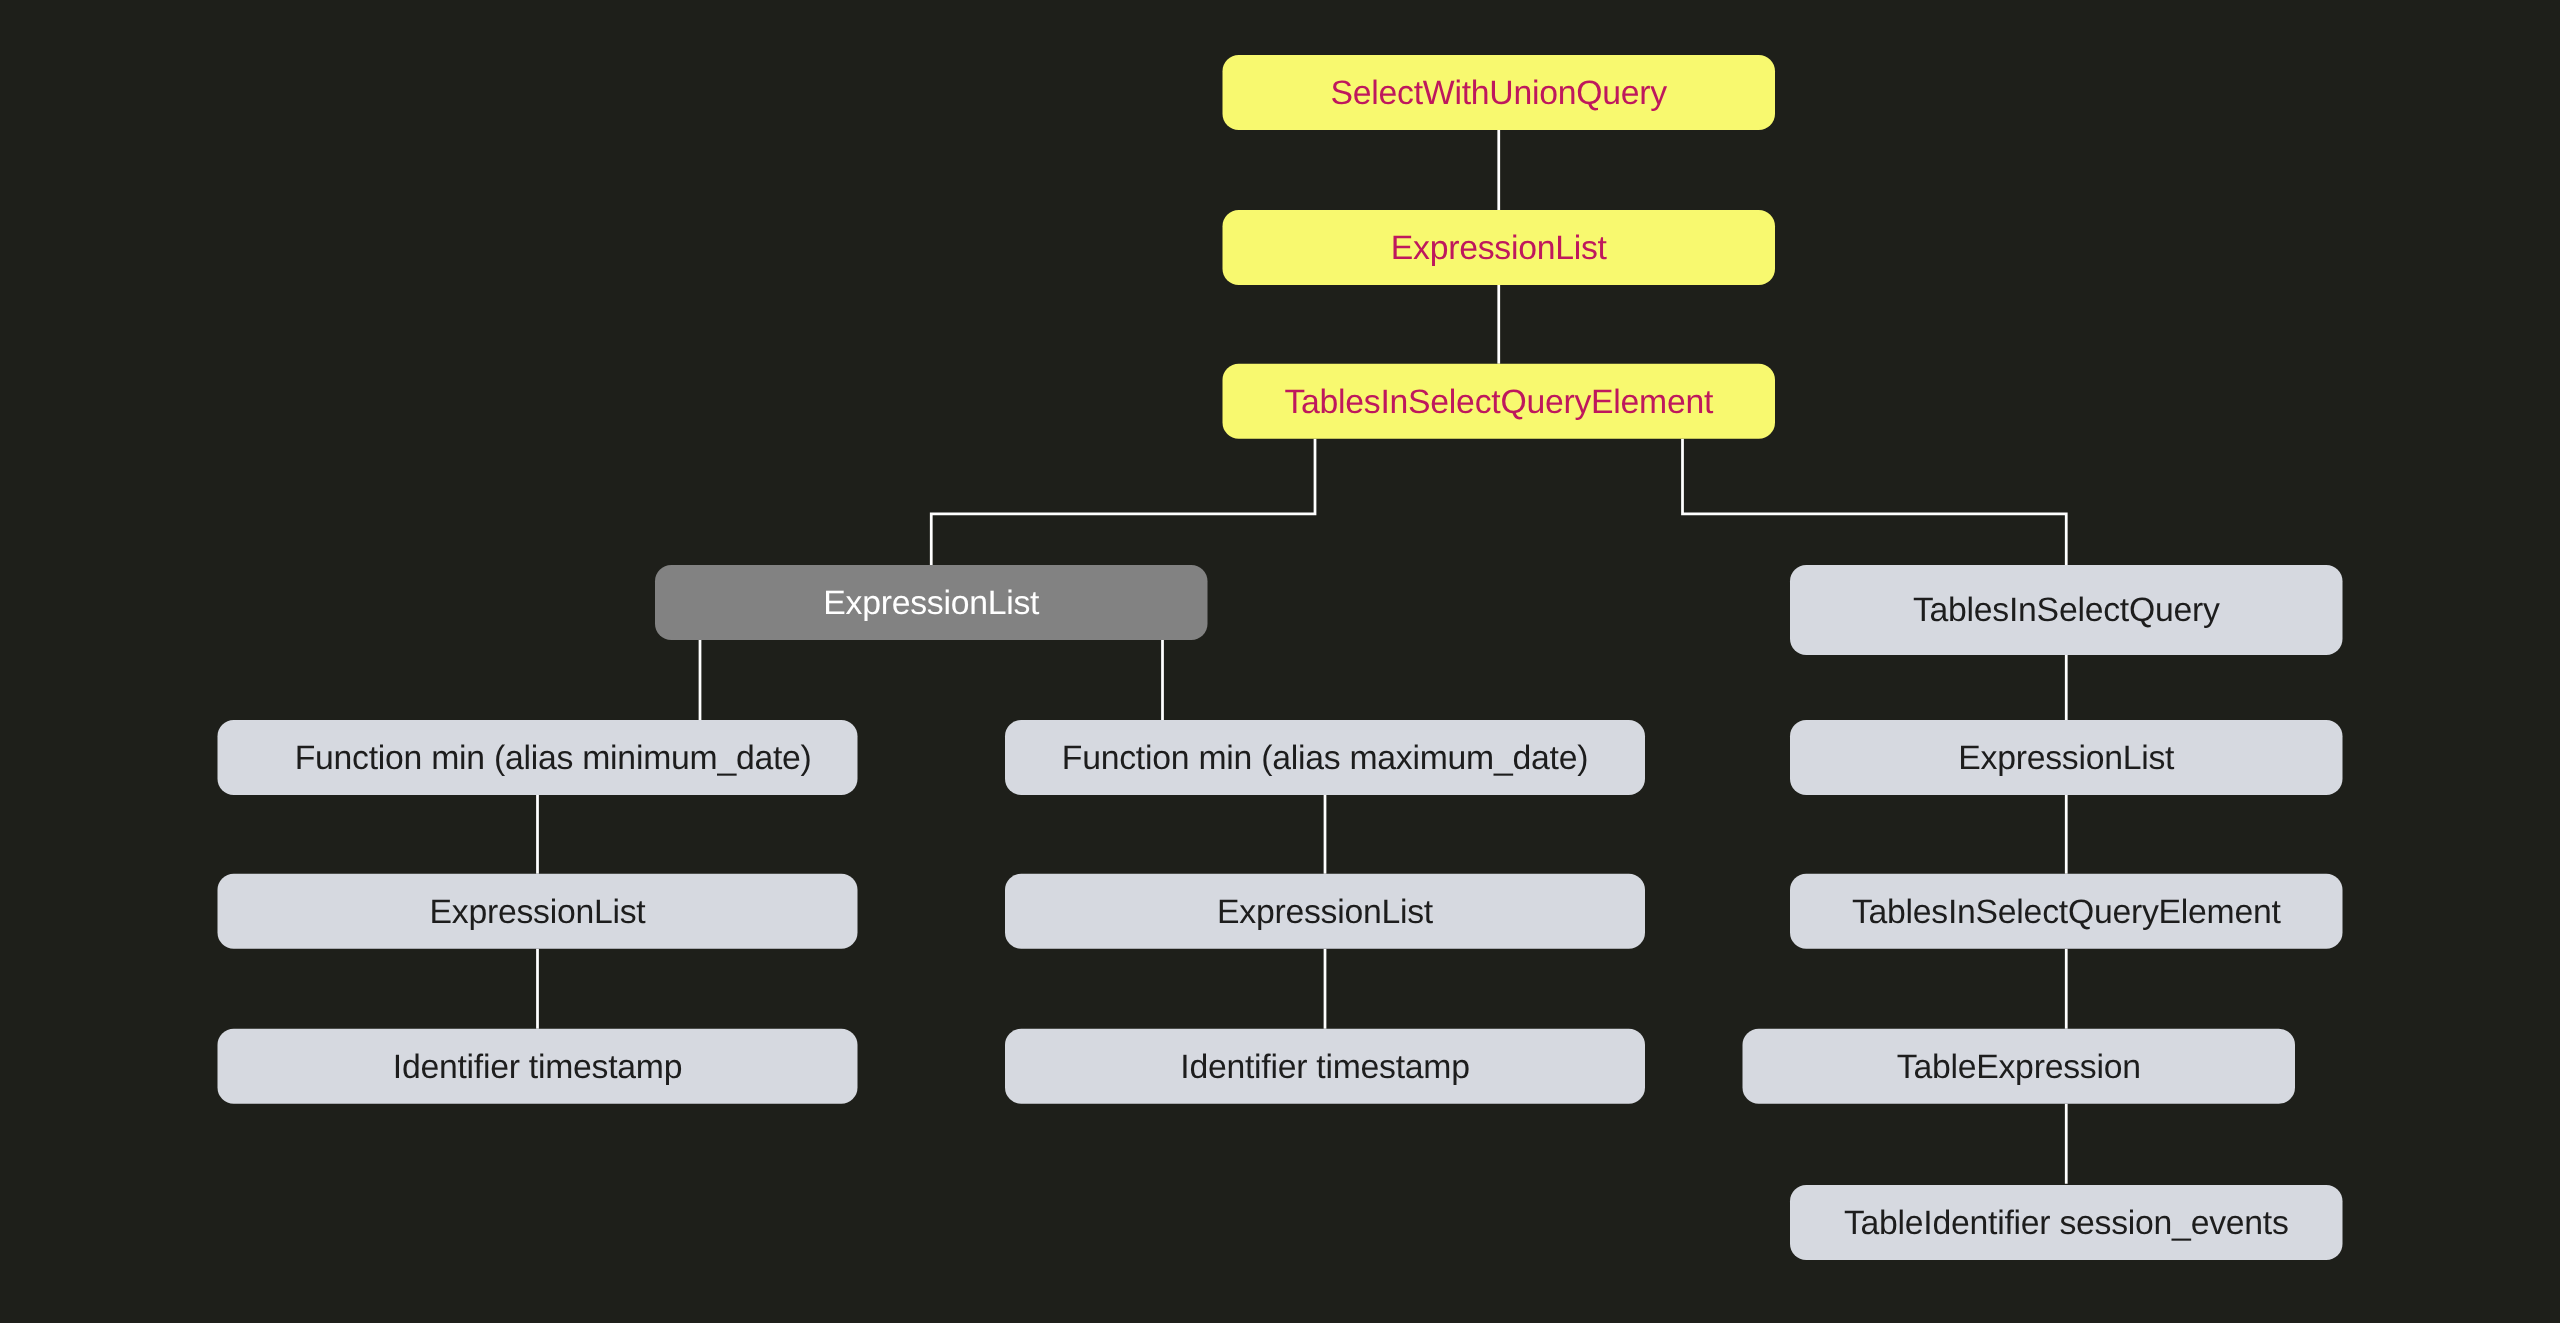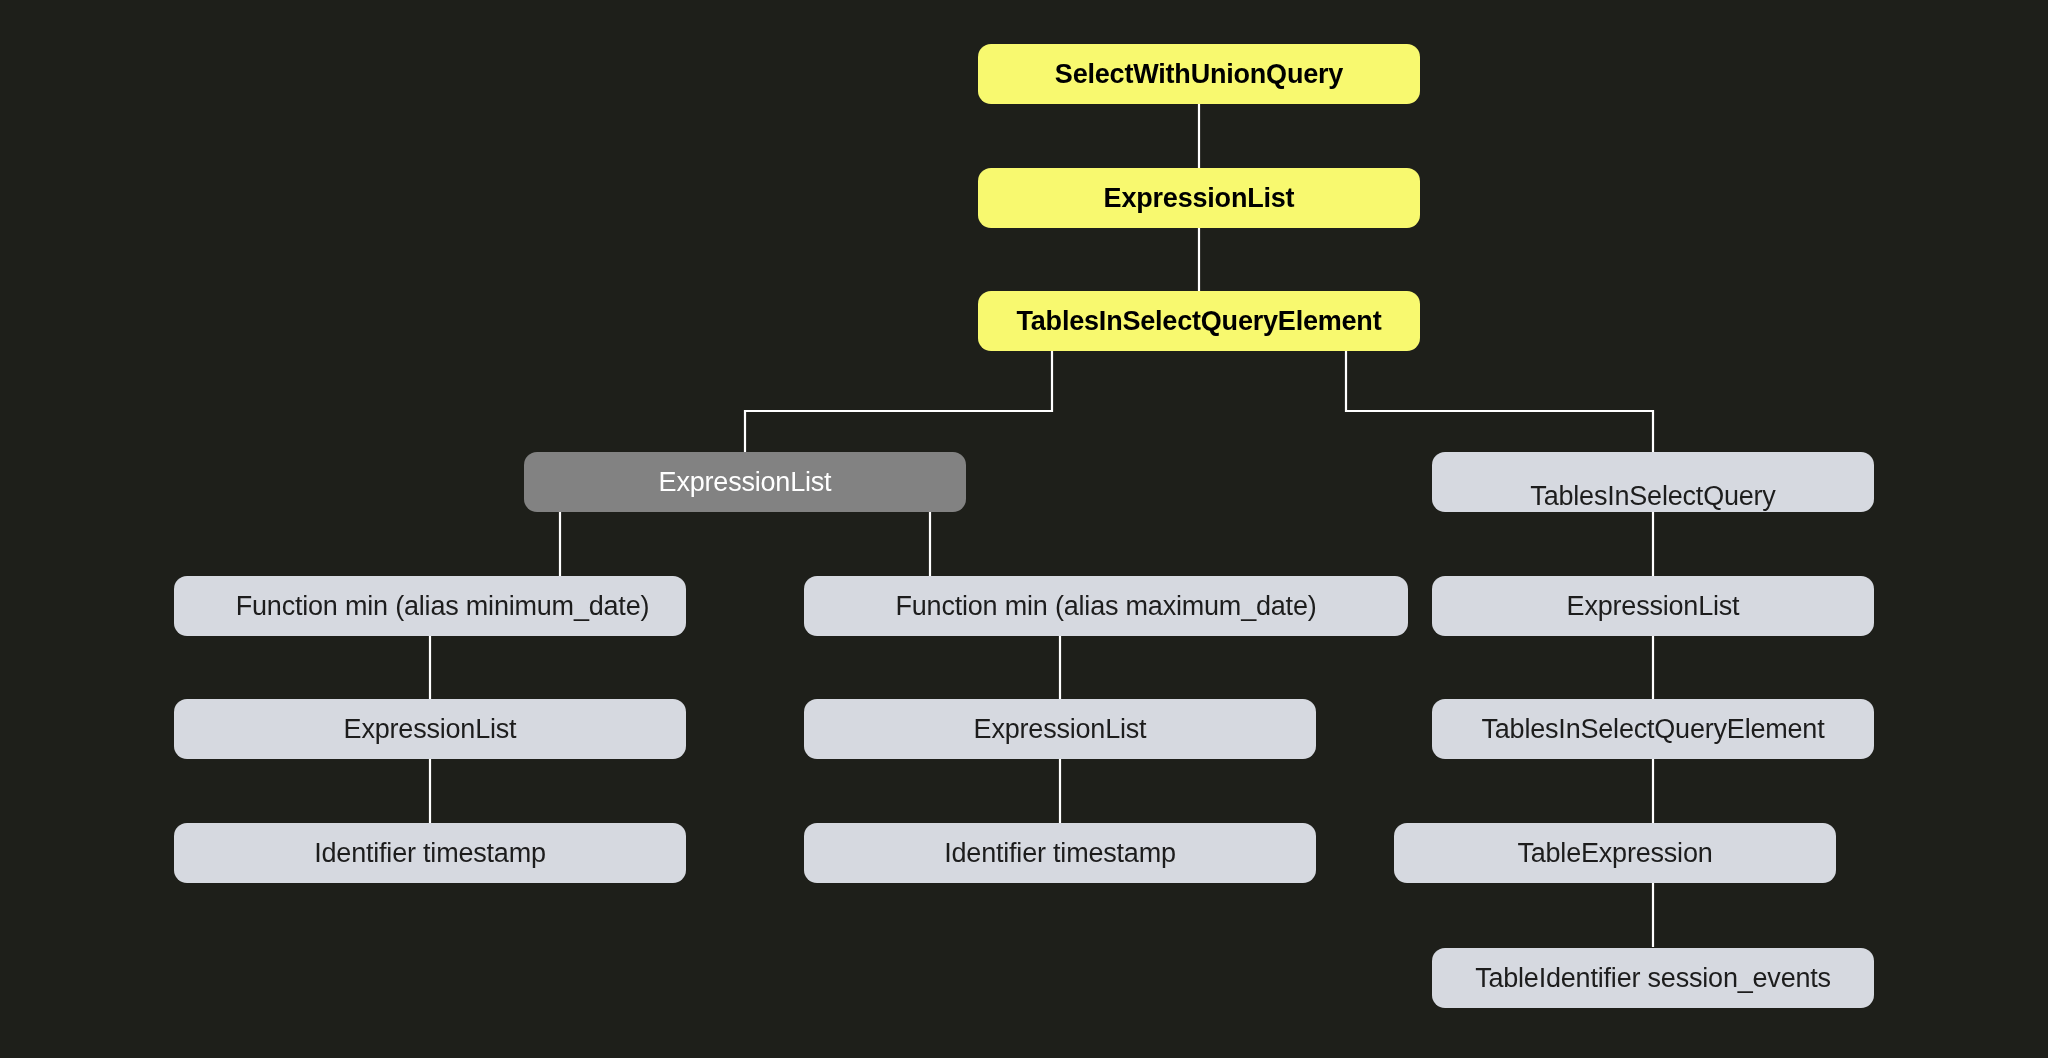--- a/index.html
+++ b/index.html
@@ -17,21 +17,21 @@
     display:flex;align-items:center;justify-content:center;
     border-radius:13px;
     font-size:27px;
     letter-spacing:-0.2px;
     white-space:nowrap;
     color:#1d1d1d;
     background:#d6d9e0;
     height:60px;
     z-index:2;
   }
-  .node.yellow{background:#f8f96f;color:#000000;font-weight:bold;}
+  .node.yellow{background:#f8f96f;color:#be185d;}
   .node.selected{background:#828282;color:#ffffff;}
   .node-label{pointer-events:none;}
 </style>
 </head>
 <body>
 
 <div id="stage">
   <svg id="edges" viewBox="0 0 2048 1058" width="2048" height="1058">
       <path d="M 1199 104 L 1199 168" fill="none" stroke="#ffffff" stroke-width="2.2" stroke-linejoin="miter"></path>
       <path d="M 1199 228 L 1199 291" fill="none" stroke="#ffffff" stroke-width="2.2" stroke-linejoin="miter"></path>
@@ -54,27 +54,27 @@
       </div>
       <div class="node yellow" style="left: 978px; top: 168px; width: 442px; height: 60px;">
         <span class="node-label">ExpressionList</span>
       </div>
       <div class="node yellow" style="left: 978px; top: 291px; width: 442px; height: 60px;">
         <span class="node-label">TablesInSelectQueryElement</span>
       </div>
       <div class="node selected" style="left: 524px; top: 452px; width: 442px; height: 60px;">
         <span class="node-label">ExpressionList</span>
       </div>
-      <div class="node" style="left: 1432px; top: 452px; width: 442px; height: 60px; align-items: flex-end;">
+      <div class="node" style="left: 1432px; top: 452px; width: 442px; height: 72px;">
         <span class="node-label">TablesInSelectQuery</span>
       </div>
       <div class="node" style="left: 174px; top: 576px; width: 512px; height: 60px; padding-left: 25px;">
         <span class="node-label">Function min (alias minimum_date)</span>
       </div>
-      <div class="node" style="left: 804px; top: 576px; width: 604px; height: 60px;">
+      <div class="node" style="left: 804px; top: 576px; width: 512px; height: 60px;">
         <span class="node-label">Function min (alias maximum_date)</span>
       </div>
       <div class="node" style="left: 1432px; top: 576px; width: 442px; height: 60px;">
         <span class="node-label">ExpressionList</span>
       </div>
       <div class="node" style="left: 174px; top: 699px; width: 512px; height: 60px;">
         <span class="node-label">ExpressionList</span>
       </div>
       <div class="node" style="left: 804px; top: 699px; width: 512px; height: 60px;">
         <span class="node-label">ExpressionList</span>

